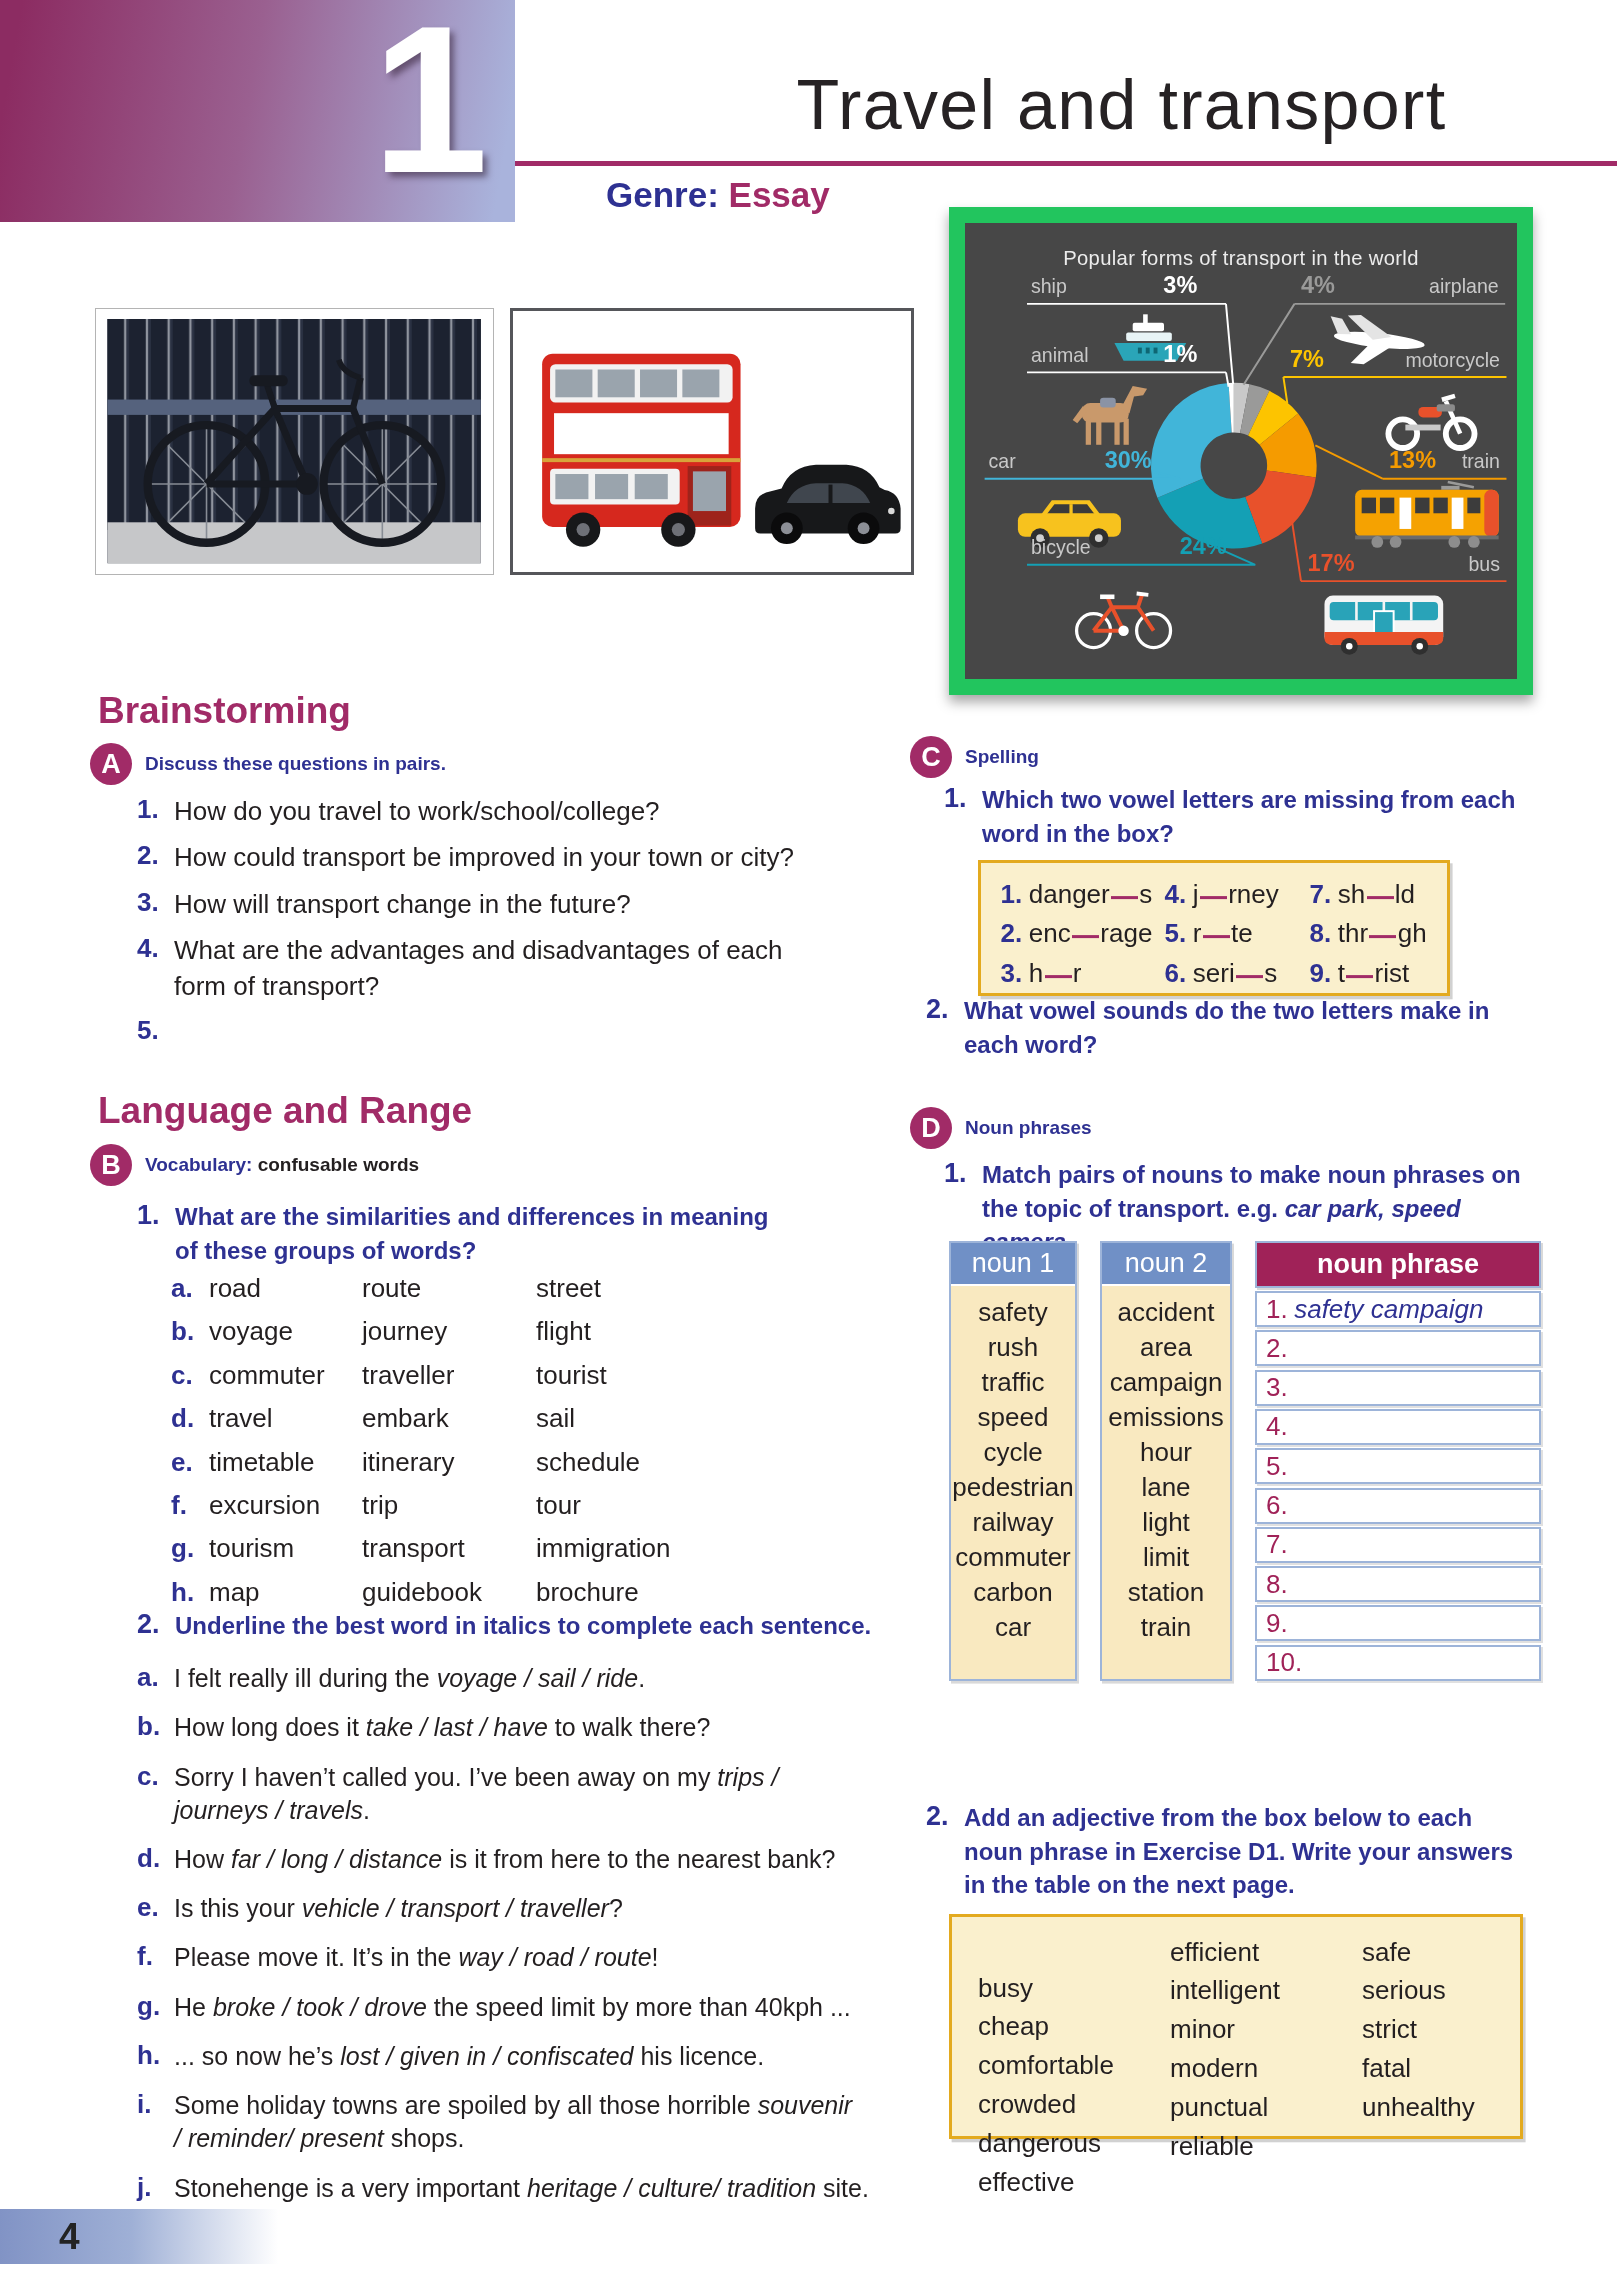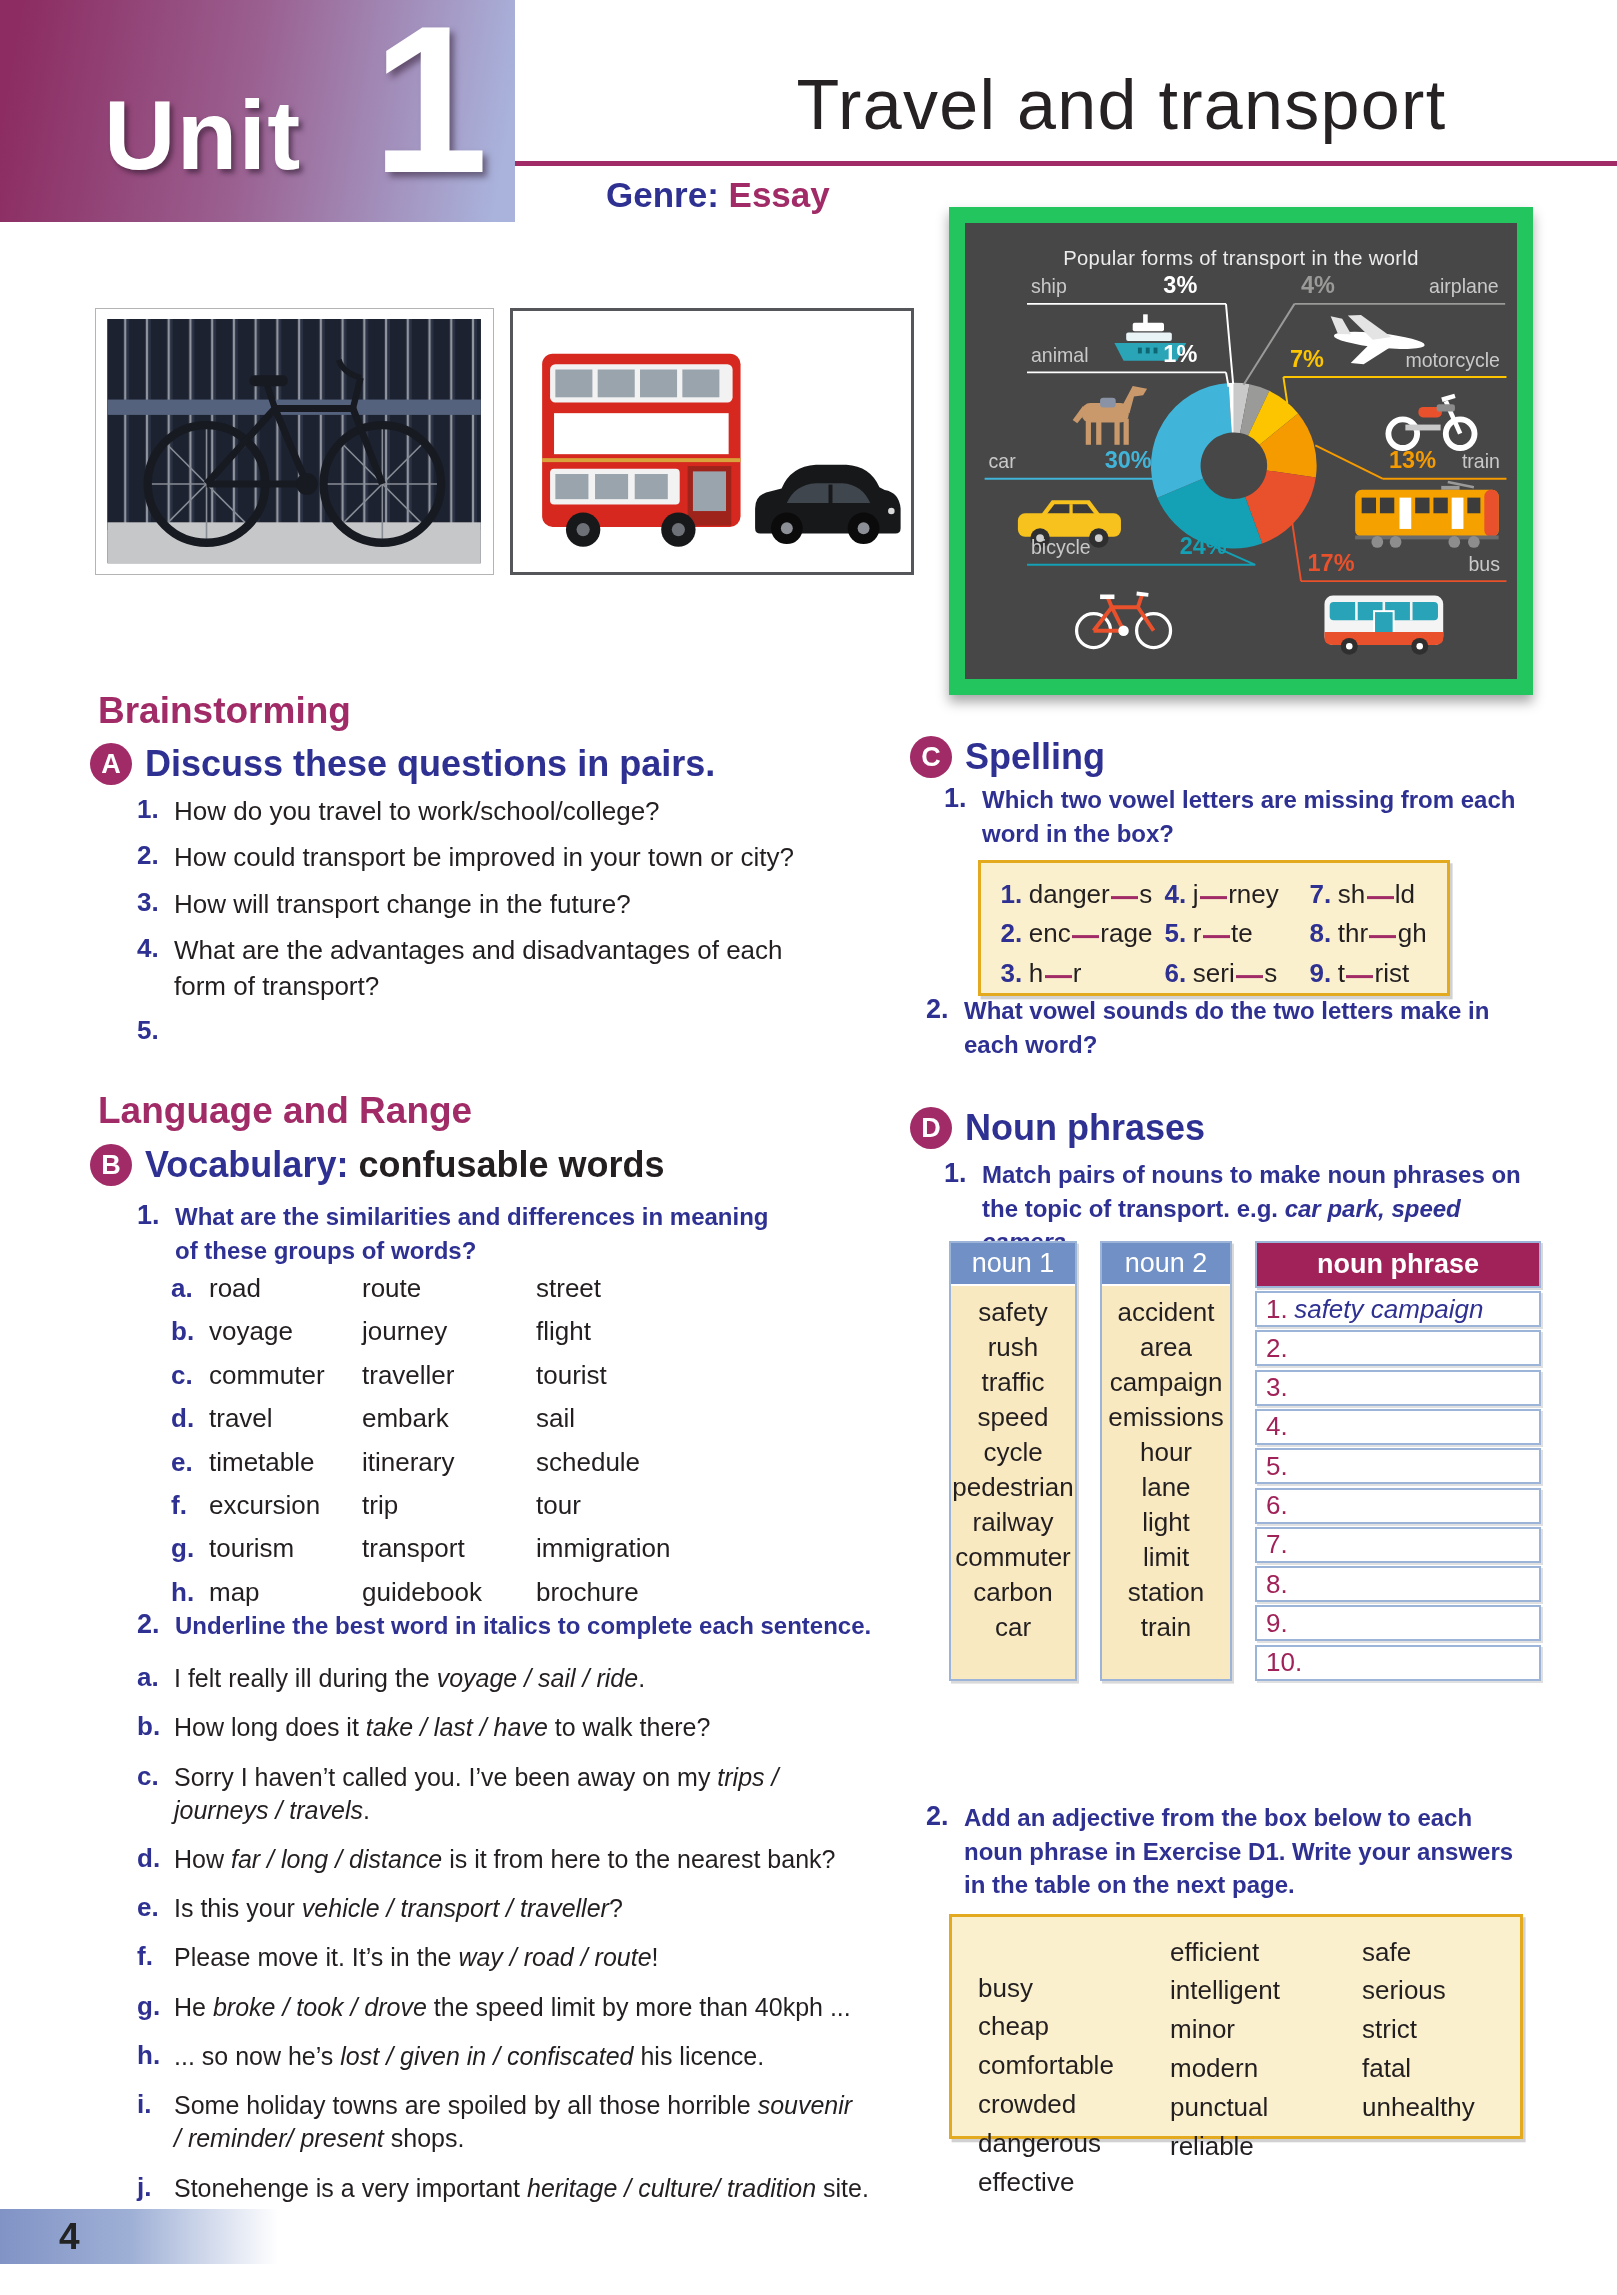--- a/index.html
+++ b/index.html
@@ -32,21 +32,21 @@
   #chart-svg{width:100%;height:100%;display:block;}
   #chart-svg text{font-family:"Liberation Sans",sans-serif;}
   .ch-title{fill:#ececec;font-size:31px;letter-spacing:.5px;}
   .ch-name{fill:#c9c9c9;font-size:30px;}
   .ch-pct{font-size:36px;font-weight:bold;}
   
   h2{margin:0;font-size:37px;font-weight:bold;color:#a12b67;}
   .badge-row{display:flex;align-items:center;gap:13px;}
   .badge{width:42px;height:42px;border-radius:50%;background:#a12b67;color:#fff;font-size:27px;
     font-weight:bold;display:flex;align-items:center;justify-content:center;flex:0 0 42px;}
-  .instr{font-size:36px;font-weight:bold;color:#2e3192;}
+  .instr{font-size:19px;font-weight:bold;color:#2e3192;}
   .instr .dark{color:#231f20;}
   .q-row,.s-row,.wg-row{display:flex;align-items:flex-start;}
   .q-row .num,.s-row .letter{flex:0 0 37px;font-weight:bold;color:#2e3192;font-size:26px;}
   .q-row .txt{font-size:26px;line-height:1.38;}
   .nq-row{display:flex;margin-bottom:10.4px;}
   .nq-row .num{flex:0 0 38px;font-weight:bold;color:#2e3192;font-size:27px;}
   .nq-row .txt{font-size:24px;line-height:1.4;color:#2e3192;font-weight:bold;}
   .q-row{margin-bottom:10.4px;}
   .wg-row{margin-bottom:12.4px;font-size:26px;}
   .wg-row .letter{flex:0 0 38px;font-weight:bold;color:#2e3192;}
@@ -82,21 +82,20 @@
   .np-text{font-style:italic;color:#2e3192;}
   
   .page-bar{left:0;top:2209px;width:293px;height:55px;
     background:linear-gradient(90deg,#8193c5 0%,#9fb0d6 45%,rgba(255,255,255,0) 95%);}
   .page-num{position:absolute;left:59px;top:6.5px;font-size:37px;font-weight:bold;color:#232323;}
 </style>
 </head>
 <body>
 
 <div class="abs unit-block">
-  <span class="unit-word">Unit</span>
   <span class="unit-num">1</span>
 </div>
 <div class="abs book-title">Travel and transport</div>
 <div class="abs title-rule"></div>
 <div class="abs genre">
   <span class="genre-label">Genre:</span>
   <span class="genre-value">Essay</span>
 </div>
 
 <div class="abs photo photo-bike">

